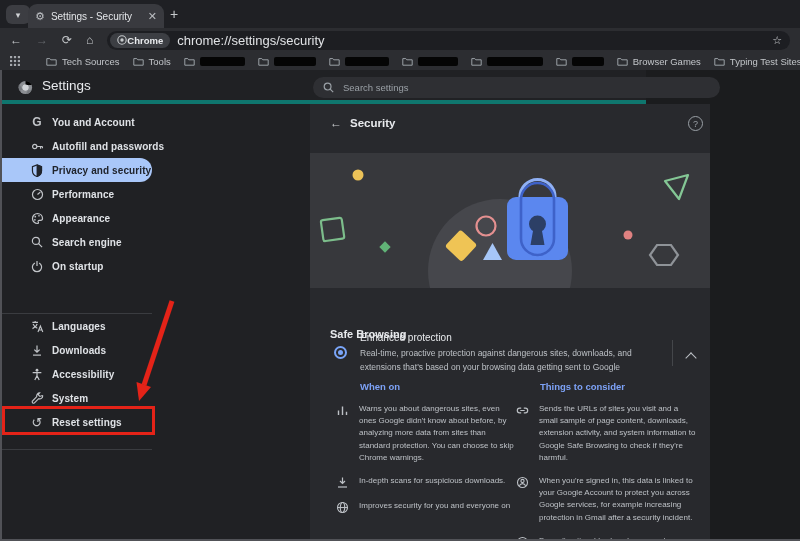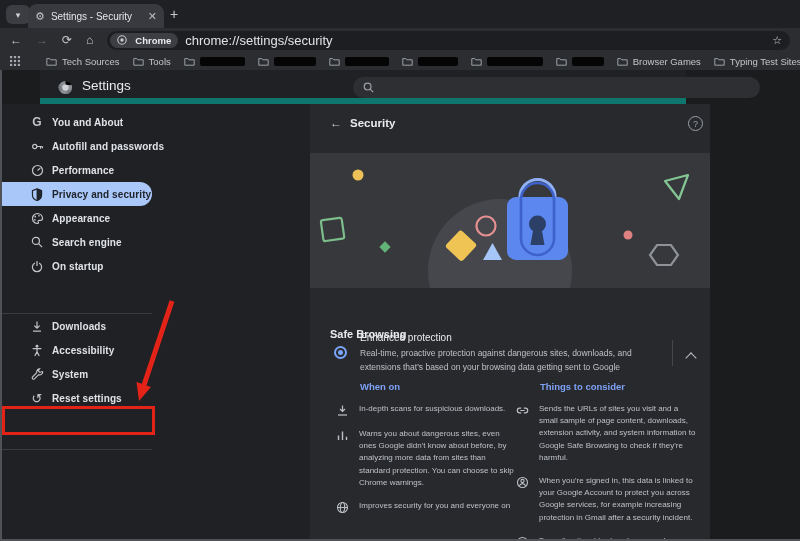--- a/index.html
+++ b/index.html
@@ -15,34 +15,34 @@
   .tab-fav{color:#c0c3c7;font-size:11px;line-height:1;}
   .tab-title{color:#e3e5e8;font-size:10px;flex:1;white-space:nowrap;overflow:hidden;}
   .tab-close{color:#b9bcc0;font-size:11px;line-height:1;cursor:pointer;}
   .newtab{position:absolute;left:170px;top:6px;color:#c7cacd;font-size:14px;cursor:pointer;}
 
   
   .toolbar{position:absolute;left:0;top:28px;width:800px;height:24px;background:#2c2d31;display:flex;align-items:center;padding:0 10px;gap:14px;}
   .tb-ic{color:#c3c6c9;font-size:12px;line-height:1;cursor:pointer;}
   .tb-ic.dim{color:#64676c;}
   .omnibox{flex:1;height:19px;background:#1d1e22;border-radius:10px;display:flex;align-items:center;padding:0 8px 0 3px;gap:7px;}
-  .chip{height:15px;background:#3c3e43;border-radius:8px;display:flex;align-items:center;gap:8px;padding:0 7px;}
+  .chip{height:15px;background:#3c3e43;border-radius:8px;display:flex;align-items:center;gap:0;padding:0 7px;}
   .chip-txt{color:#e8eaed;font-size:9.5px;font-weight:bold;}
   .url{color:#e0e2e5;font-size:13px;flex:1;white-space:nowrap;}
   .star{color:#c7cacd;font-size:11px;cursor:pointer;}
 
   
   .bookbar{position:absolute;left:0;top:52px;width:800px;height:18px;background:#2c2d31;display:flex;align-items:center;padding:0 10px;gap:13px;}
   .bm{display:flex;align-items:center;gap:5px;cursor:pointer;white-space:nowrap;}
   .bm-lbl{color:#c3c6ca;font-size:9.5px;}
   .bm-redact{width:45px;height:9px;background:#050505;border-radius:2px;}
   .bb-div{width:1px;height:11px;background:#4a4c50;}
 
   
-  .app-header{position:absolute;left:0;top:70px;width:646px;height:34px;background:#202124;border-bottom:6px solid #0f766e;margin-left:40px;}
+  .app-header{position:absolute;left:0;top:70px;width:646px;height:34px;background:#202124;border-bottom:4px solid #0f766e;}
   .app-logo{position:absolute;left:18px;top:10px;}
   .app-title{position:absolute;left:42px;top:8px;color:#e8eaed;font-size:13.5px;font-weight:500;}
   .searchbox{position:absolute;left:313px;top:7px;width:407px;height:21px;background:#2e2f33;border-radius:11px;display:flex;align-items:center;padding:0 10px;gap:7px;}
   .searchbox input{background:transparent;border:none;outline:none;color:#dadce0;font-size:9.5px;width:100%;}
   .searchbox input::placeholder{color:#9aa0a6;}
 
   
   .sidebar{position:absolute;left:0;top:104px;width:310px;height:437px;background:#202124;}
   .nav-group{position:absolute;left:0;width:260px;}
   .g1{top:6px;} .g2{top:210px;} .g3{top:346px;}
@@ -220,55 +220,56 @@
         </svg>
     </span>
     <span class="app-title">Settings</span>
     <div class="searchbox">
       <span>
         <svg width="11" height="11" viewBox="0 0 11 11">
             <circle cx="4.6" cy="4.6" r="3.4" fill="none" stroke="#9aa0a6" stroke-width="1.2"></circle>
             <line x1="7.2" y1="7.2" x2="10.2" y2="10.2" stroke="#9aa0a6" stroke-width="1.2"></line>
           </svg>
       </span>
+      <input placeholder="Search settings" style="">
     </div>
   </div>
 
   <div class="sidebar">
     <div class="nav-group g1">
       <div class="nav-item">
         <span class="nav-ic" style="font-weight:bold;font-size:12px;">G</span>
-        <span class="nav-lbl">You and About</span>
+        <span class="nav-lbl">You and Account</span>
       </div>
       <div class="nav-item">
         <span class="nav-ic">
           <svg width="13" height="13" viewBox="0 0 14 14">
               <circle cx="4" cy="7" r="2.3" fill="none" stroke="#c2c5c9" stroke-width="1.3"></circle>
               <path d="M6.3 7h6M10.3 7v2.3M12.3 7v1.8" fill="none" stroke="#c2c5c9" stroke-width="1.3"></path>
             </svg>
         </span>
         <span class="nav-lbl">Autofill and passwords</span>
       </div>
+      <div class="nav-item selected">
+        <span class="nav-ic">
+          <svg width="12" height="13" viewBox="0 0 14 15">
+              <path d="M7 1l5.3 2v5c0 3.2-2.2 5.4-5.3 6.5C3.9 13.4 1.7 11.2 1.7 8V3z" fill="none" stroke="#20242c" stroke-width="1.4"></path>
+              <path d="M7 1l5.3 2v5c0 3.2-2.2 5.4-5.3 6.5z" fill="#20242c"></path>
+            </svg>
+        </span>
+        <span class="nav-lbl">Privacy and security</span>
+      </div>
       <div class="nav-item">
         <span class="nav-ic">
           <svg width="13" height="13" viewBox="0 0 14 14">
               <circle cx="7" cy="7" r="5.4" fill="none" stroke="#c2c5c9" stroke-width="1.3"></circle>
               <line x1="7" y1="7" x2="10" y2="4.4" stroke="#c2c5c9" stroke-width="1.3"></line>
             </svg>
         </span>
         <span class="nav-lbl">Performance</span>
-      </div>
-      <div class="nav-item selected">
-        <span class="nav-ic">
-          <svg width="12" height="13" viewBox="0 0 14 15">
-              <path d="M7 1l5.3 2v5c0 3.2-2.2 5.4-5.3 6.5C3.9 13.4 1.7 11.2 1.7 8V3z" fill="none" stroke="#20242c" stroke-width="1.4"></path>
-              <path d="M7 1l5.3 2v5c0 3.2-2.2 5.4-5.3 6.5z" fill="#20242c"></path>
-            </svg>
-        </span>
-        <span class="nav-lbl">Privacy and security</span>
       </div>
       <div class="nav-item">
         <span class="nav-ic">
           <svg width="13" height="13" viewBox="0 0 14 14">
               <path d="M7 1.6a5.4 5.4 0 1 0 0 10.8c1 0 1.3-.9.8-1.6-.5-.8 0-1.8 1-1.8h1.5c1 0 2.1-.8 2.1-2A5.6 5.6 0 0 0 7 1.6z" fill="none" stroke="#c2c5c9" stroke-width="1.3"></path>
               <circle cx="4.6" cy="5" r=".9" fill="#c2c5c9"></circle>
               <circle cx="8.6" cy="4" r=".9" fill="#c2c5c9"></circle>
               <circle cx="4.2" cy="8.4" r=".9" fill="#c2c5c9"></circle>
             </svg>
         </span>
@@ -290,20 +291,29 @@
               <line x1="6.5" y1="1" x2="6.5" y2="6.4" stroke="#c2c5c9" stroke-width="1.3"></line>
             </svg>
         </span>
         <span class="nav-lbl">On startup</span>
       </div>
     </div>
 
     <div class="nav-div" style="position:absolute;top:204px;"></div>
 
     <div class="nav-group g2">
+      <div class="nav-item">
+        <span class="nav-ic">
+          <svg width="13" height="13" viewBox="0 0 14 14">
+              <path d="M1.5 2.5h6M4.5 1v1.5M2.2 4.3c1 2.2 2.8 3.8 4.6 4.6M6.6 4.3c-.8 2.4-2.7 4.2-5 5" fill="none" stroke="#c2c5c9" stroke-width="1.2"></path>
+              <path d="M7.5 13l2.6-6.5L12.7 13M8.4 10.8h3.5" fill="none" stroke="#c2c5c9" stroke-width="1.2"></path>
+            </svg>
+        </span>
+        <span class="nav-lbl">Languages</span>
+      </div>
       <div class="nav-item">
         <span class="nav-ic">
           <svg width="12" height="13" viewBox="0 0 13 14">
               <path d="M6.5 1.5v7M3.6 6l2.9 2.9L9.4 6" fill="none" stroke="#c2c5c9" stroke-width="1.3"></path>
               <line x1="2.2" y1="12" x2="10.8" y2="12" stroke="#c2c5c9" stroke-width="1.3"></line>
             </svg>
         </span>
         <span class="nav-lbl">Downloads</span>
       </div>
       <div class="nav-item">
@@ -370,33 +380,33 @@
     <div class="ep-title">Enhanced protection</div>
     <div class="ep-desc">Real-time, proactive protection against dangerous sites, downloads, and extensions that's based on your browsing data getting sent to Google</div>
     <div class="vsep"></div>
     <div class="chev-up"></div>
 
     <div class="col col-when">
       <div class="col-head">When on</div>
       <div class="feat">
         <span class="feat-ic">
           <svg width="13" height="13" viewBox="0 0 13 13">
+              <path d="M2.5 11V6.5M6.5 11V2.5M10.5 11V7.8" fill="none" stroke="#bdc1c6" stroke-width="1.4"></path>
+            </svg>
+        </span>
+        <span class="feat-tx">Warns you about dangerous sites, even ones Google didn't know about before, by analyzing more data from sites than standard protection. You can choose to skip Chrome warnings.</span>
+      </div>
+      <div class="feat">
+        <span class="feat-ic">
+          <svg width="13" height="13" viewBox="0 0 13 13">
               <path d="M6.5 1.5v6M4 5l2.5 2.5L9 5" fill="none" stroke="#bdc1c6" stroke-width="1.2"></path>
               <line x1="2" y1="11" x2="11" y2="11" stroke="#bdc1c6" stroke-width="1.2"></line>
             </svg>
         </span>
         <span class="feat-tx">In-depth scans for suspicious downloads.</span>
-      </div>
-      <div class="feat">
-        <span class="feat-ic">
-          <svg width="13" height="13" viewBox="0 0 13 13">
-              <path d="M2.5 11V6.5M6.5 11V2.5M10.5 11V7.8" fill="none" stroke="#bdc1c6" stroke-width="1.4"></path>
-            </svg>
-        </span>
-        <span class="feat-tx">Warns you about dangerous sites, even ones Google didn't know about before, by analyzing more data from sites than standard protection. You can choose to skip Chrome warnings.</span>
       </div>
       <div class="feat">
         <span class="feat-ic">
           <svg width="13" height="13" viewBox="0 0 13 13">
               <circle cx="6.5" cy="6.5" r="5" fill="none" stroke="#bdc1c6" stroke-width="1.1"></circle>
               <ellipse cx="6.5" cy="6.5" rx="2.2" ry="5" fill="none" stroke="#bdc1c6" stroke-width="1.1"></ellipse>
               <line x1="1.5" y1="6.5" x2="11.5" y2="6.5" stroke="#bdc1c6" stroke-width="1.1"></line>
             </svg>
         </span>
         <span class="feat-tx">Improves security for you and everyone on</span>

